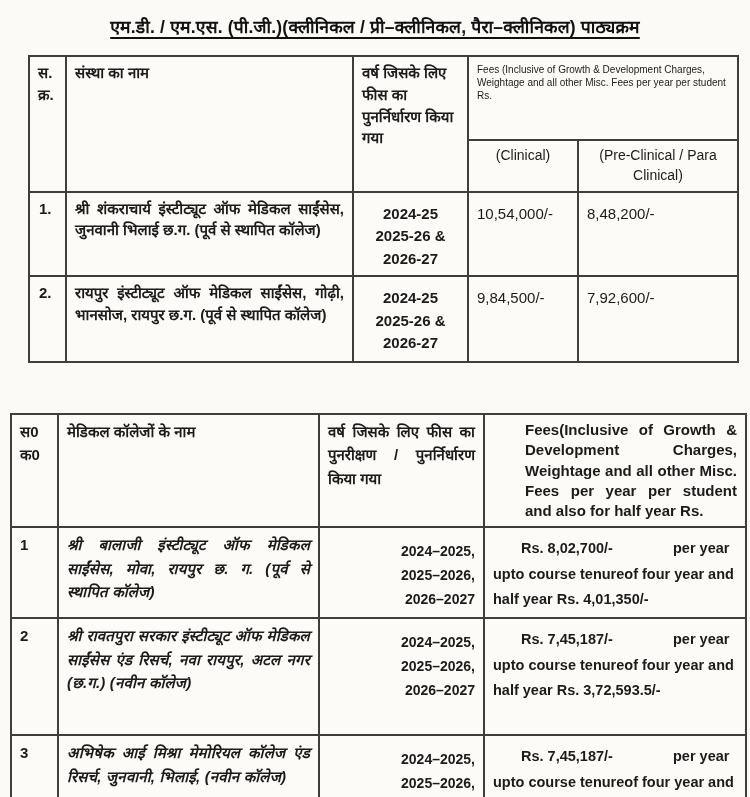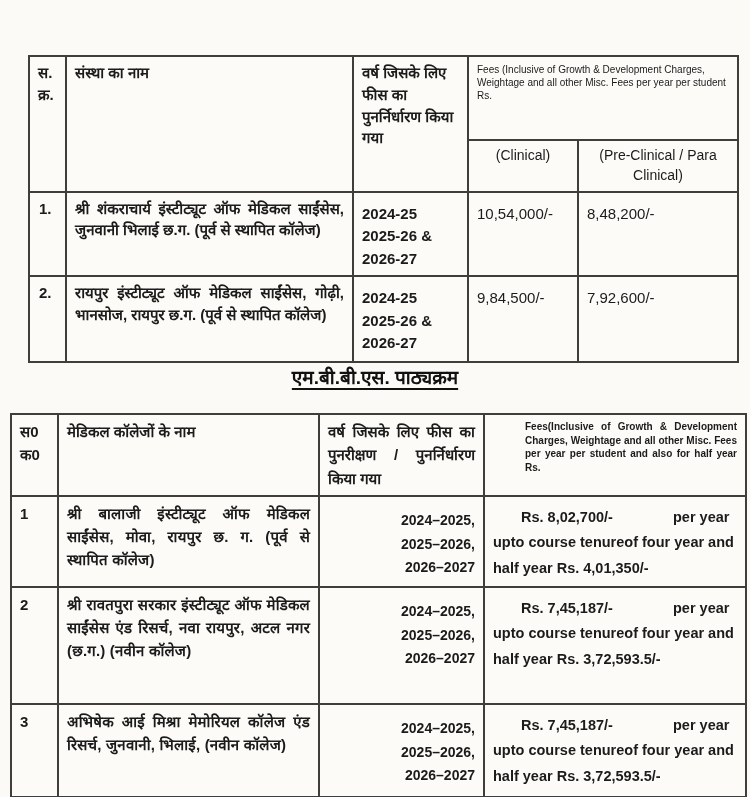--- a/index.html
+++ b/index.html
@@ -44,46 +44,47 @@
 
   
   .tbl-pg { left:28px; top:55px; width:709px; }
   .tbl-pg th, .tbl-pg td { font-size:15px; line-height:1.45; }
   .tbl-pg .fees-head {
     font-weight:400; font-size:10px; line-height:1.3;
     font-family:"Liberation Sans", sans-serif;
     padding-top:6px;
   }
   .tbl-pg .sub-head { font-weight:400; font-size:14px; padding-top:4px;text-align:center; }
-  .tbl-pg .year-cell { text-align:left; padding-top:10px; line-height:1.5; }
+  .tbl-pg .year-cell { text-align:center; padding-top:10px; line-height:1.5; }
   .tbl-pg .fee-cell { font-weight:400; font-size:15px; padding-top:10px; }
   .tbl-pg .name-cell { text-align:justify; }
   .tbl-pg .sno-cell { text-align:left; padding-left:9px; }
 
   
   .tbl-mbbs { left:10px; top:413px; width:735px; }
   .tbl-mbbs th, .tbl-mbbs td { font-size:15px; line-height:1.55; }
   .tbl-mbbs .fees-head {
-    font-weight:600; font-size:10px; line-height:1.35;
+    font-weight:600; font-size:15px; line-height:1.35;
     text-align:justify;
     padding-left:40px;
   }
   .tbl-mbbs .year-head { text-align:justify; }
-  .tbl-mbbs .name-cell { text-align:justify; letter-spacing:0.2px; }
+  .tbl-mbbs .name-cell { text-align:justify; letter-spacing:0.2px;font-style:italic; }
   .tbl-mbbs .year-cell { text-align:right; padding-top:12px; font-size:14px; line-height:1.7; }
   .tbl-mbbs .fee-cell {
     font-weight:600; font-size:14.5px; line-height:1.75; padding-top:8px;
   }
   .fee-amount { display:inline-block; min-width:152px;margin-left:28px; }
 </style>
 </head>
 <body>
 
 <div class="page">
 
+  <div class="doc-title title-pg">एम.डी. / एम.एस. (पी.जी.)(क्लीनिकल / प्री–क्लीनिकल, पैरा–क्लीनिकल) पाठ्यक्रम</div>
 
   <table class="tbl-pg">
     <colgroup>
       <col style="width:37px">
         <col style="width:287px">
         <col style="width:115px">
       <col style="width:110px">
         <col style="width:160px">
     </colgroup>
     <tbody>
@@ -112,21 +113,20 @@
       <td class="name-cell">रायपुर इंस्टीट्यूट ऑफ मेडिकल साईंसेस, गोढ़ी, भानसोज, रायपुर छ.ग. (पूर्व से स्थापित कॉलेज)</td>
       <td class="year-cell pre">2024-25
 2025-26 &amp;
 2026-27</td>
       <td class="fee-cell">9,84,500/-</td>
       <td class="fee-cell">7,92,600/-</td>
     </tr>
   </tbody>
     </table>
 
-  <div class="doc-title title-mbbs">एम.बी.बी.एस. पाठ्यक्रम</div>
 
   <table class="tbl-mbbs">
     <colgroup>
       <col style="width:47px">
         <col style="width:261px">
         <col style="width:165px">
         <col style="width:262px">
     </colgroup>
     <tbody>
         <tr style="height:74px">

